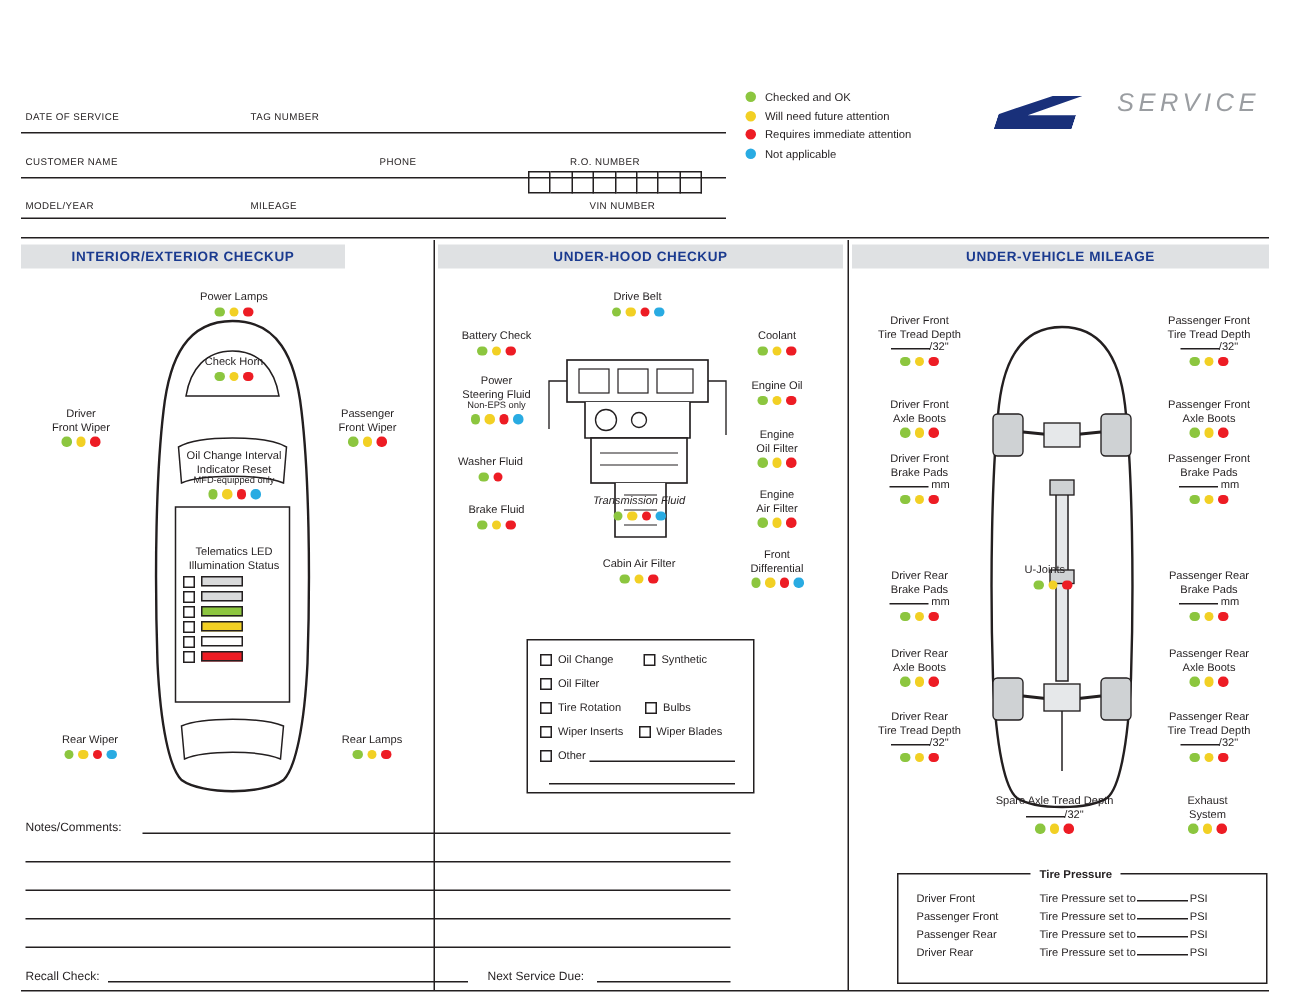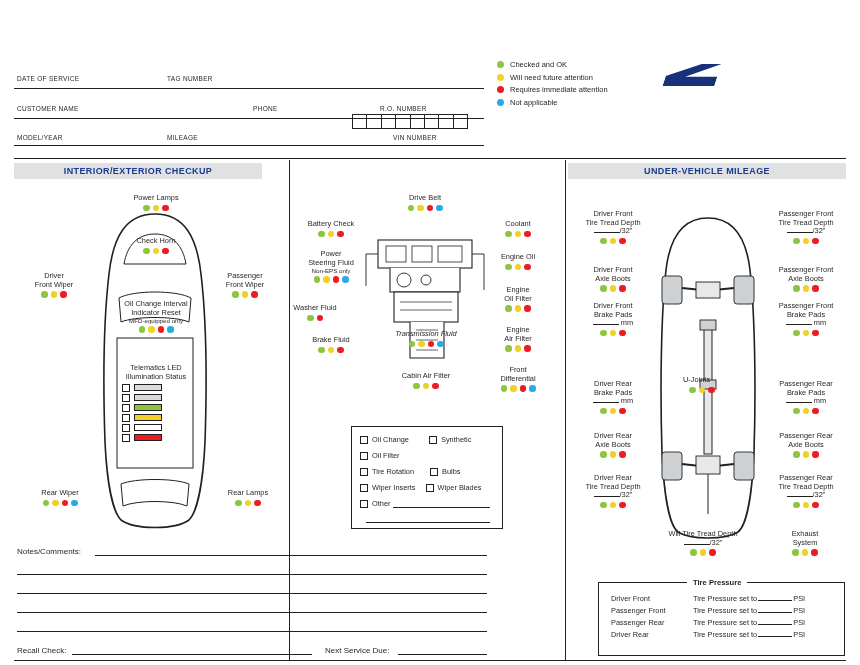--- a/index.html
+++ b/index.html
@@ -127,24 +127,26 @@
       <span>Requires immediate attention</span>
     </div>
     <div class="legend-row">
       <div class="dot" style="background:#29abe2"></div>
       <span>Not applicable</span>
     </div>
   </div>
 
   <div class="logo">
     <div class="swoosh"></div>
+    <div class="sv">SERVICE</div>
   </div>
 
   <div class="hrule" style="left:14px;top:124px;width:832px;"></div>
-  <div class="colhead" style="left:14px;top:129px;width:248px;">INTERIOR/EXTERIOR CHECKUP</div>
+  <div class="colhead" style="left:14px;top:129px;width:216px;">INTERIOR/EXTERIOR CHECKUP</div>
+  <div class="colhead" style="left:292px;top:129px;width:270px;">UNDER-HOOD CHECKUP</div>
   <div class="colhead" style="left:568px;top:129px;width:278px;">UNDER-VEHICLE MILEAGE</div>
   <div class="vrule" style="left:289px;top:126px;height:500px;"></div>
   <div class="vrule" style="left:565px;top:126px;height:500px;"></div>
   <div class="hrule" style="left:14px;top:626px;width:832px;"></div>
 
   <svg style="position:absolute;left:95px;top:178px;" width="120" height="320">
     <path d="M60 2 C30 2 18 26 14 62 C9 104 8 170 10 230 C12 272 18 300 26 308 C40 318 80 318 94 308 C102 300 108 272 110 230 C112 170 111 104 106 62 C102 26 90 2 60 2 Z" fill="#ffffff" stroke="#231f20" stroke-width="1.6"></path>
     <path d="M60 22 C42 22 32 34 29 52 L91 52 C88 34 78 22 60 22 Z" fill="none" stroke="#231f20" stroke-width="1"></path>
     <path d="M24 86 C38 78 82 78 96 86 L94 110 C80 104 40 104 26 110 Z" fill="none" stroke="#231f20" stroke-width="1"></path>
     <rect x="22" y="126" width="76" height="130" fill="none" stroke="#231f20" stroke-width="1"></rect>
@@ -292,21 +294,21 @@
     <div class="txt">Steering Fluid</div>
     <div class="sub">Non-EPS only</div>
     <div class="dots">
       <div class="d" style="background:#8cc63f"></div>
       <div class="d" style="background:#f2d024"></div>
       <div class="d" style="background:#ed1c24"></div>
       <div class="d" style="background:#29abe2"></div>
     </div>
   </div>
 
-  <div class="item" style="left:279px;top:270px;width:72px;">
+  <div class="item" style="left:291px;top:270px;width:72px;">
     <div class="txt">Washer Fluid</div>
     <div class="dots">
       <div class="d" style="background:#8cc63f"></div>
       <div class="d" style="background:#ed1c24"></div>
     </div>
   </div>
 
   <div class="item" style="left:295px;top:302px;width:72px;">
     <div class="txt">Brake Fluid</div>
     <div class="dots">
@@ -572,21 +574,21 @@
   <div class="item" style="left:683px;top:342px;width:60px;text-align:left;">
     <div class="txt">U-Joints</div>
     <div class="dots" style="justify-content:flex-start;margin-left:6px">
       <div class="d" style="background:#8cc63f"></div>
       <div class="d" style="background:#f2d024"></div>
       <div class="d" style="background:#ed1c24"></div>
     </div>
   </div>
 
   <div class="item" style="left:640px;top:496px;width:126px;">
-    <div class="txt">Will Tire Tread Depth</div>
+    <div class="txt">Spare Axle Tread Depth</div>
     <div class="txt"><span class="blank"></span><span>/32"</span></div>
     <div class="dots">
       <div class="d" style="background:#8cc63f"></div>
       <div class="d" style="background:#f2d024"></div>
       <div class="d" style="background:#ed1c24"></div>
     </div>
   </div>
 
   <div class="item" style="left:772px;top:496px;width:66px;">
     <div class="txt">Exhaust</div>

